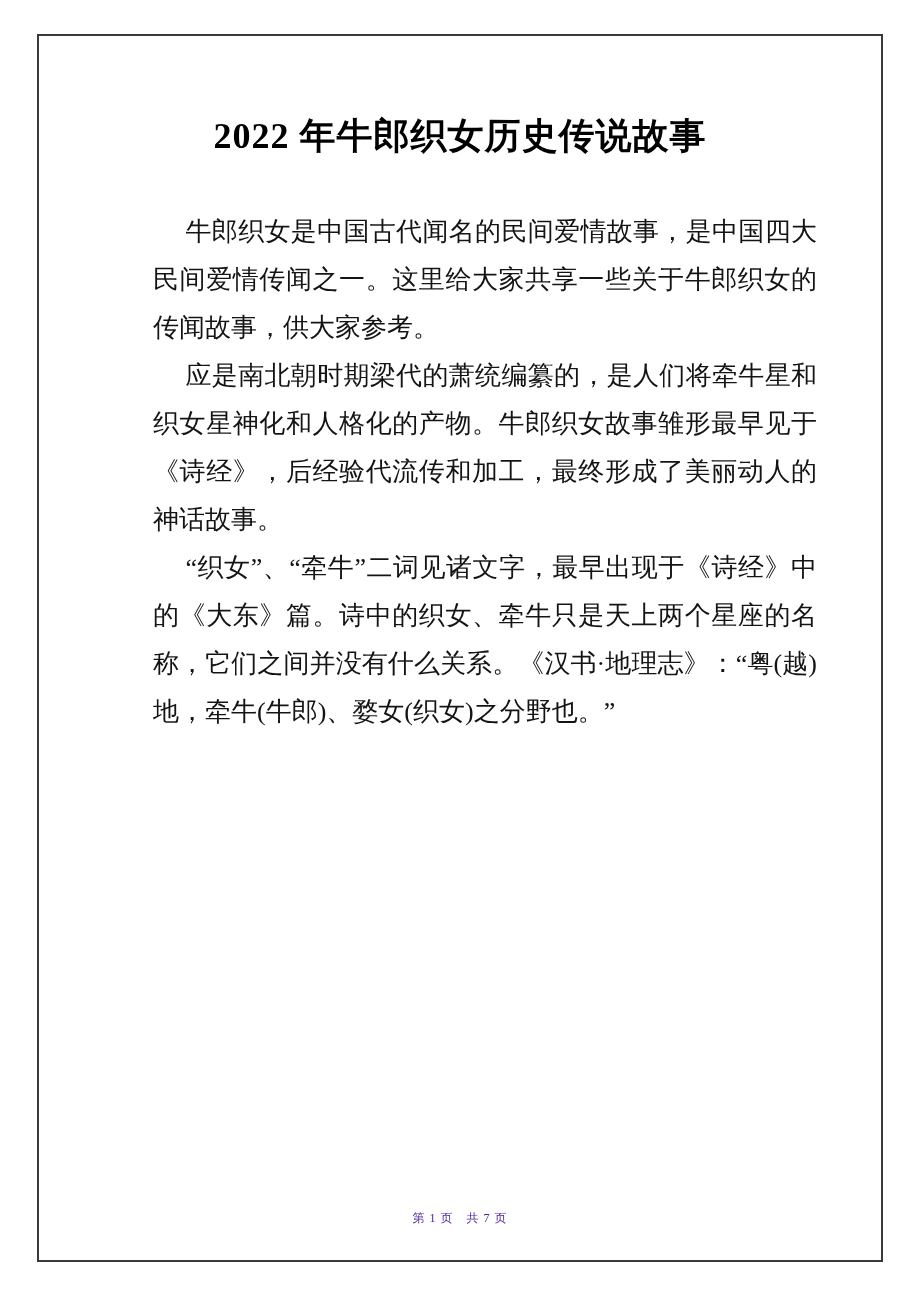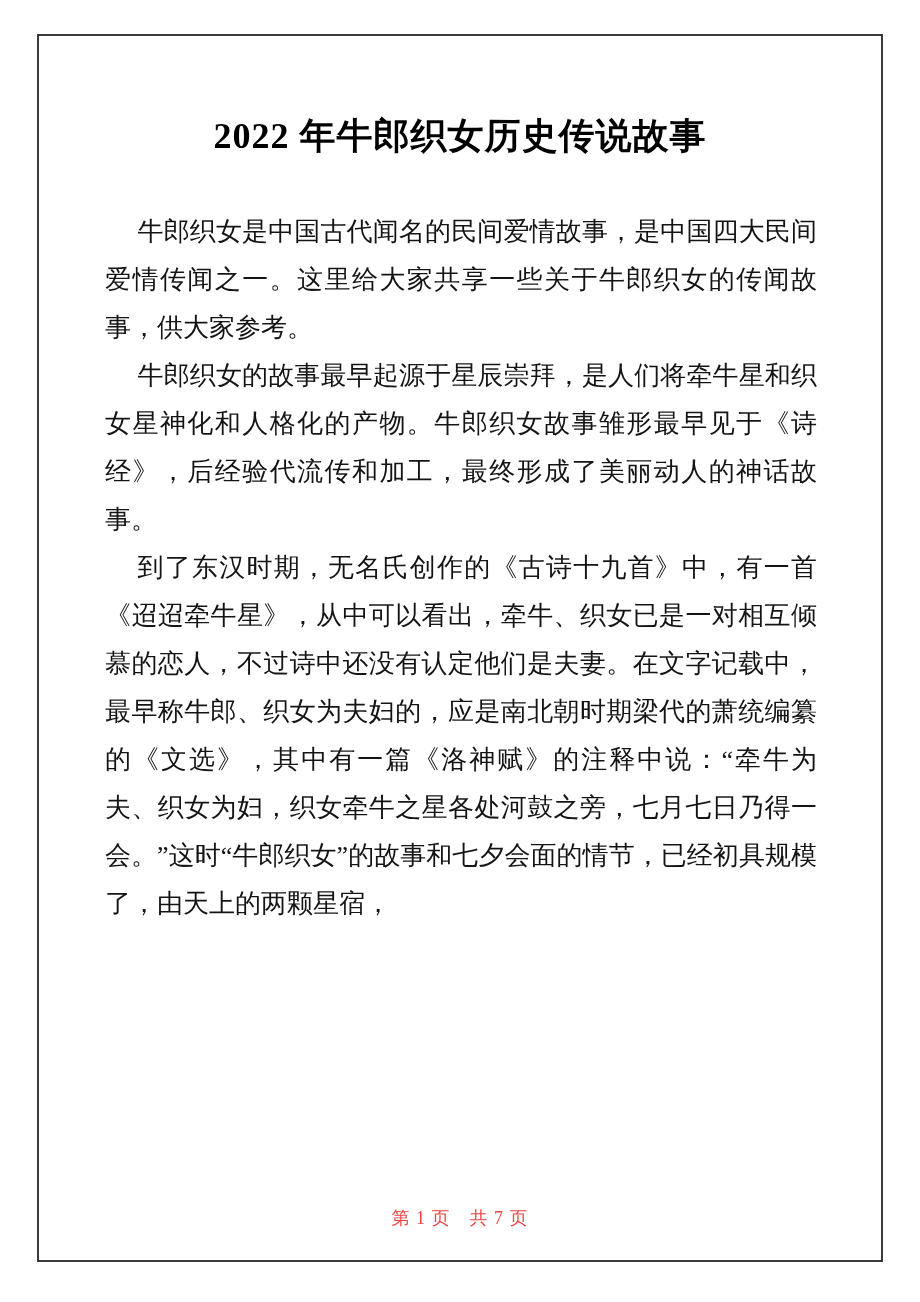--- a/index.html
+++ b/index.html
@@ -34,51 +34,52 @@
     color: #000000;
     letter-spacing: 1px;
   }
   .content {
     margin-top: 48px;
     padding: 0 64px 0 66px;
     font-size: 26px;
     line-height: 48px;
     text-align: justify;
     color: #141414;
+    margin-left: 48px;
   }
   .para {
     margin: 0;
     text-indent: 1.25em;
     word-break: break-all;
   }
   .para.heading {
     text-indent: 1.3em;
   }
   .footer {
     position: absolute;
     left: 0;
     right: 0;
     bottom: 32px;
     text-align: center;
-    font-size: 18px;
+    font-size: 12px;
     line-height: 20px;
-    color: #ef4444;
+    color: #4c1d95;
     letter-spacing: 1px;
   }
 </style>
 </head>
 <body>
 
 <div class="frame">
 
   <h1 class="title">2022 年牛郎织女历史传说故事</h1>
 
   <div class="content">
     <p class="para">牛郎织女是中国古代闻名的民间爱情故事，是中国四大民间爱情传闻之一。这里给大家共享一些关于牛郎织女的传闻故事，供大家参考。</p>
-    <p class="para">牛郎织女的故事最早起源于星辰崇拜，是人们将牵牛星和织女星神化和人格化的产物。牛郎织女故事雏形最早见于《诗经》，后经验代流传和加工，最终形成了美丽动人的神话故事。</p>
-    <p class="para">到了东汉时期，无名氏创作的《古诗十九首》中，有一首《迢迢牵牛星》，从中可以看出，牵牛、织女已是一对相互倾慕的恋人，不过诗中还没有认定他们是夫妻。在文字记载中，最早称牛郎、织女为夫妇的，应是南北朝时期梁代的萧统编纂的《文选》，其中有一篇《洛神赋》的注释中说：“牵牛为夫、织女为妇，织女牵牛之星各处河鼓之旁，七月七日乃得一会。”这时“牛郎织女”的故事和七夕会面的情节，已经初具规模了，由天上的两颗星宿，</p>
+    <p class="para">应是南北朝时期梁代的萧统编纂的，是人们将牵牛星和织女星神化和人格化的产物。牛郎织女故事雏形最早见于《诗经》，后经验代流传和加工，最终形成了美丽动人的神话故事。</p>
+    <p class="para">“织女”、“牵牛”二词见诸文字，最早出现于《诗经》中的《大东》篇。诗中的织女、牵牛只是天上两个星座的名称，它们之间并没有什么关系。《汉书·地理志》：“粤(越)地，牵牛(牛郎)、婺女(织女)之分野也。”</p>
   </div>
 
   <div class="footer">
     <span>第 1 页　共 7 页</span>
   </div>
 
 </div>
 
 </body></html>

